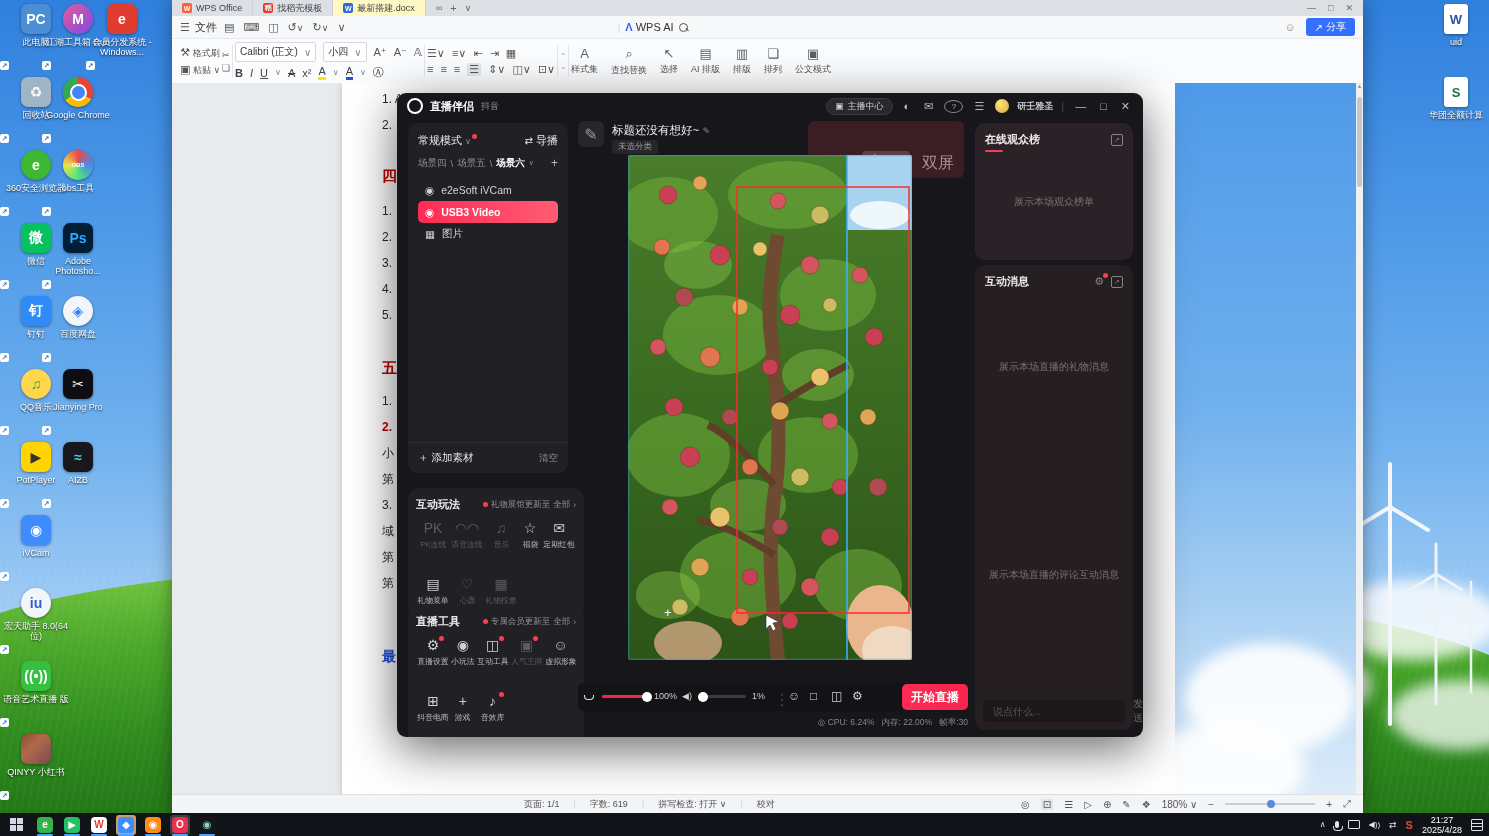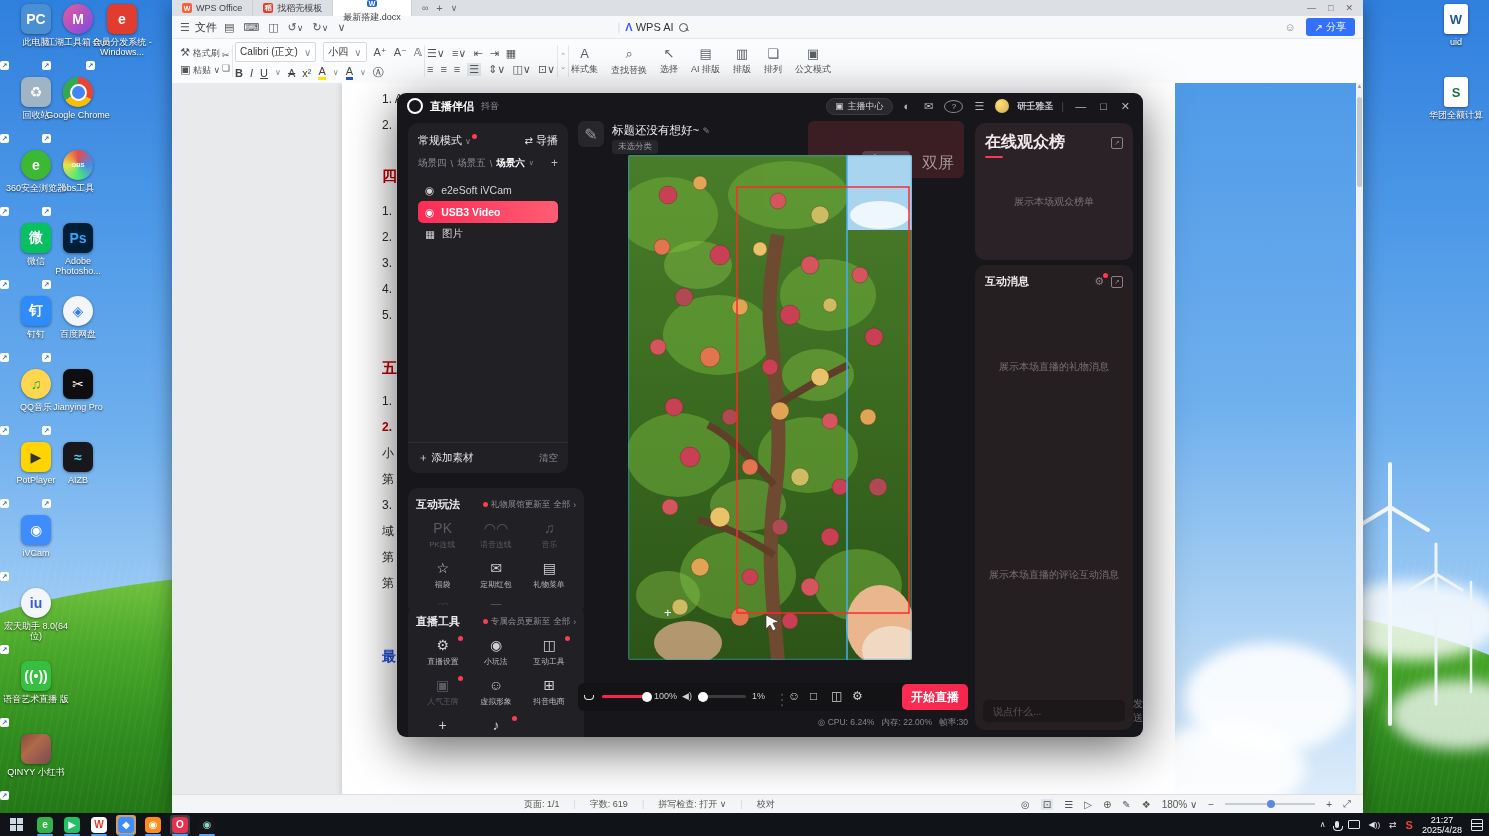--- a/index.html
+++ b/index.html
@@ -26,21 +26,21 @@
   .dicon.chrome::after{content:"";width:13px;height:13px;border-radius:50%;background:#4285f4;border:2.5px solid #fff;}
   .dlabel{margin-top:3px;font-size:9px;color:#fff;text-align:center;line-height:10px;max-width:66px;
     text-shadow:0 1px 2px rgba(0,0,0,.85);}
   .sc-badge{position:absolute;left:-2px;bottom:-2px;width:9px;height:9px;background:#fff;border-radius:2px;
     font-size:7px;color:#1a66cc;display:flex;align-items:center;justify-content:center;font-weight:bold;}
   
   .wps{position:absolute;left:172px;top:0;width:1191px;height:813px;background:#f0f1f3;
     box-shadow:0 4px 18px rgba(0,0,0,.4);}
   .wps-tabsbar{height:16px;background:#dcdfe4;display:flex;align-items:stretch;font-size:9px;color:#3d3f44;}
   .wtab{display:flex;align-items:center;gap:4px;padding:0 10px;border-right:1px solid #cdd0d6;}
-  .wtab.active{background:#ffffff;flex-direction:column;}
+  .wtab.active{background:#fef9c3;}
   .wbadge{width:10px;height:10px;border-radius:2px;color:#fff;font-size:7px;font-weight:bold;
     display:flex;align-items:center;justify-content:center;}
   .tab-extra{display:flex;align-items:center;gap:8px;padding:0 10px;color:#666;}
   .wps-menubar{height:22px;display:flex;align-items:center;background:#f7f8fa;font-size:11px;color:#333;
     padding:0 8px;gap:5px;border-bottom:1px solid #e6e8ec;}
   .mtab{padding:1px 7px 3px;white-space:nowrap;}
   .mtab.active{color:#2a6ae9;font-weight:bold;box-shadow:inset 0 -2px 0 #2a6ae9;}
   .qicon{font-size:11px;color:#555;padding:0 2px;}
   .share-btn{background:#3470ff;color:#fff;border-radius:3px;font-size:10px;padding:2px 9px;display:flex;gap:3px;align-items:center;}
   .wps-ribbon{height:44px;background:#fbfcfe;border-bottom:1px solid #e2e4e8;display:flex;align-items:center;
@@ -74,21 +74,21 @@
   .atitle{height:26px;display:flex;align-items:center;padding:0 10px;gap:7px;font-size:11px;}
   .alogo{width:12px;height:12px;border:2.5px solid #fff;border-radius:50%;}
   .apill{display:flex;align-items:center;gap:4px;background:#28282d;border:1px solid #3a3a40;border-radius:10px;
     padding:1px 8px;font-size:9px;color:#cfcfd4;}
   .aticon{color:#b8b8be;font-size:11px;padding:0 3px;}
   .avatar{width:14px;height:14px;border-radius:50%;background:radial-gradient(circle at 35% 35%,#ffe27a,#d9a93c);}
   .card{position:absolute;background:#202025;border-radius:10px;}
   .rdot{width:5px;height:5px;border-radius:50%;background:#ff3b4e;display:inline-block;}
   .srcrow{display:flex;align-items:center;gap:7px;height:22px;padding:0 7px;font-size:10.5px;color:#d2d2d7;}
   .srcrow.sel{background:linear-gradient(90deg,#fe2c55,#ff5c74);border-radius:5px;color:#fff;font-weight:bold;}
-  .gi-grid{display:grid;grid-template-columns:repeat(3,1fr);row-gap:10px;margin-top:9px;}
+  .gi-grid{display:grid;grid-template-columns:repeat(5,1fr);row-gap:26px;margin-top:9px;}
   .gitem{display:flex;flex-direction:column;align-items:center;gap:3px;position:relative;}
   .gi-ic{font-size:14px;color:#cfcfd4;line-height:15px;}
   .gi-lb{font-size:8.5px;color:#b9b9bf;white-space:nowrap;transform:scale(.92);}
   .gitem.dim .gi-ic,.gitem.dim .gi-lb{color:#5b5b62;}
   .gitem .gi-dot{display:none;}
   .gitem.hasdot .gi-dot{display:block;position:absolute;top:-2px;right:6px;width:5px;height:5px;border-radius:50%;background:#ff3b4e;}
   .sechead{display:flex;align-items:center;font-size:11px;font-weight:bold;color:#ededf0;}
   .sechead .sub{font-weight:normal;font-size:8.5px;color:#8e8e96;margin-left:auto;display:flex;align-items:center;gap:3px;}
   .seg{position:absolute;display:flex;gap:4px;background:rgba(104,38,48,.45);padding:2px;border-radius:6px;}
   .seg span{font-size:16px;color:#a5969a;padding:2px 8px;border-radius:4px;margin-top:28px;}
@@ -770,21 +770,21 @@
     </div>
     <div class="abs" style="left:181px;top:624px;width:390px;text-align:right;font-size:8.5px;color:#85858c;">
       <span>◎</span>
       <span>CPU: 6.24%</span>&nbsp;&nbsp;
       <span>内存: 22.00%</span>&nbsp;&nbsp;
       <span>帧率:30</span>
     </div>
 
     <div class="card" style="left:578px;top:30px;width:158px;height:137px;background:#2a2226;">
       <div style="display:flex;align-items:center;padding:9px 10px 0;">
-        <b style="font-size:16px;color:#efe9ea;position:relative;">
+        <b style="font-size:11px;color:#efe9ea;position:relative;">
           <span>在线观众榜</span>
           <i style="position:absolute;left:0;bottom:-5px;width:18px;height:2px;background:#f23c52;border-radius:1px;"></i>
         </b>
         <span class="ext-ic" style="margin-left:auto;">↗</span>
       </div>
       <div class="rcard-ph" style="top:72px;">展示本场观众榜单</div>
     </div>
 
     <div class="card" style="left:578px;top:172px;width:158px;height:465px;background:#251f22;">
       <div style="display:flex;align-items:center;padding:9px 10px 0;gap:7px;">

